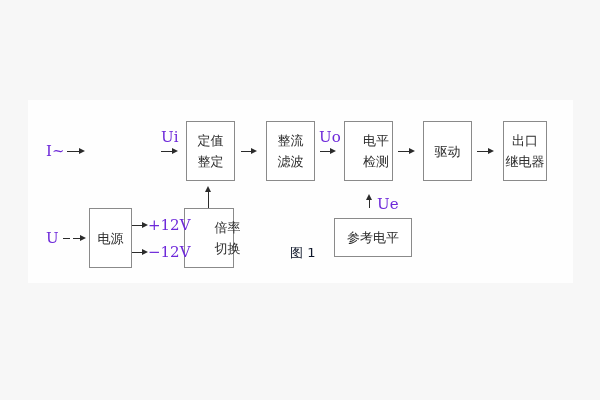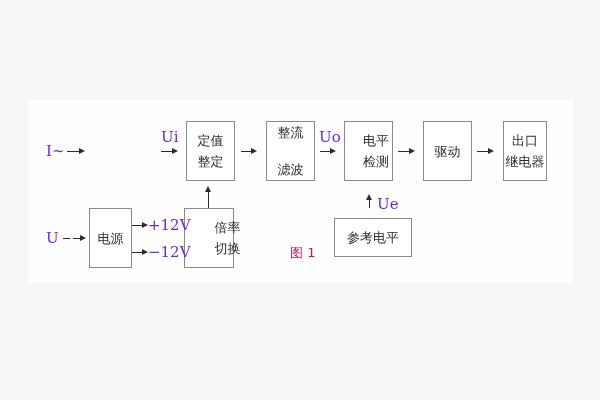--- a/index.html
+++ b/index.html
@@ -28,21 +28,21 @@
   }
   .lbl{
     position:absolute;
     color:#6d28d9;
     font-size:15px;line-height:13px;
     font-family:"DejaVu Serif","Liberation Serif",serif;
     white-space:nowrap;
   }
   .caption{
     position:absolute;
-    color:#be185d;font-size:13px;line-height:14px;
+    color:#0f172a;font-size:13px;line-height:14px;
     white-space:nowrap;
   }
   .hline{position:absolute;height:1px;background:#2b2b2b;}
   .harrow{position:absolute;height:1px;background:#2b2b2b;}
   .harrow::after{
     content:"";position:absolute;right:-6px;top:-3px;width:0;height:0;
     border-left:6px solid #2b2b2b;
     border-top:3px solid transparent;border-bottom:3px solid transparent;
   }
   .varrow{position:absolute;width:1px;background:#2b2b2b;}
@@ -58,21 +58,21 @@
 <div class="page">
 
   <div class="figure-area"></div>
 
 
   <div class="blk" style="left:186px;top:121px;width:49px;height:60px;">
     <span>定值</span>
     <span>整定</span>
   </div>
 
-  <div class="blk" style="left:266px;top:121px;width:49px;height:60px;justify-content:space-between;">
+  <div class="blk" style="left:266px;top:121px;width:49px;height:60px;">
     <span>整流</span>
     <span>滤波</span>
   </div>
 
   <div class="blk" style="left:344px;top:121px;width:49px;height:60px;padding-left:15px;">
     <span>电平</span>
     <span>检测</span>
   </div>
 
   <div class="blk" style="left:423px;top:121px;width:49px;height:60px;">

